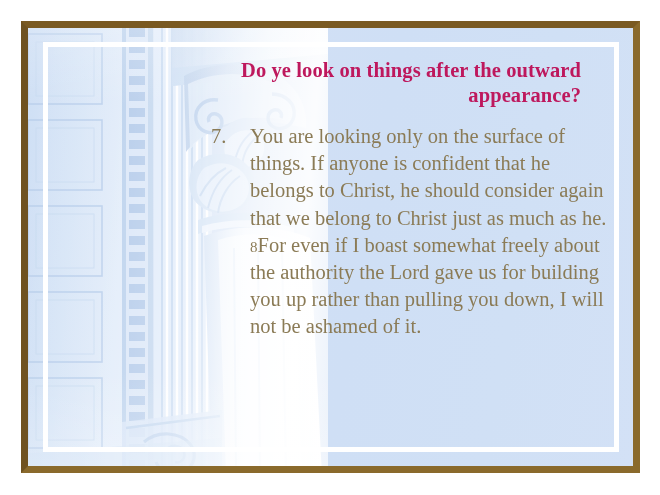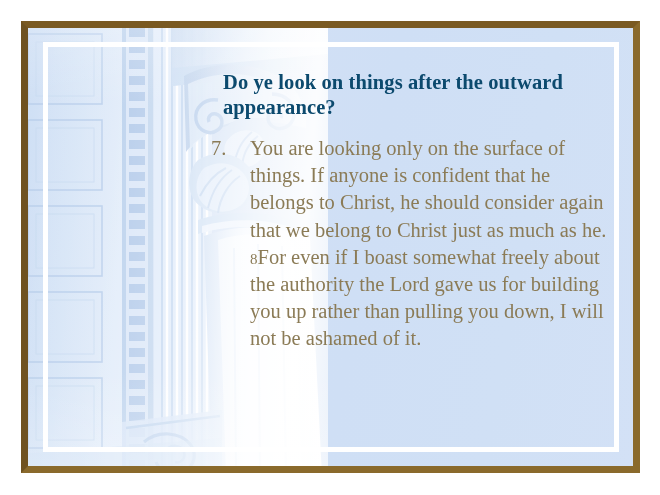--- a/index.html
+++ b/index.html
@@ -118,29 +118,30 @@
   
   .content {
     position: absolute;
     left: 183px;
     top: 30px;
     width: 405px;
     height: 400px;
   }
 
   .slide-title {
-    margin: 12px;
+    margin: 0;
     padding: 0;
     font-family: "Liberation Serif", "DejaVu Serif", serif;
     font-weight: bold;
     font-size: 20.5px;
     line-height: 25px;
     letter-spacing: 0.1px;
-    color: #0c4a6e;
+    color: #be185d;
     width: 370px;
+    text-align: right;
   }
 
   .body-block {
     margin: 0;
     padding: 0;
     margin-top: 15px;
     position: relative;
     width: 400px;
   }
 

